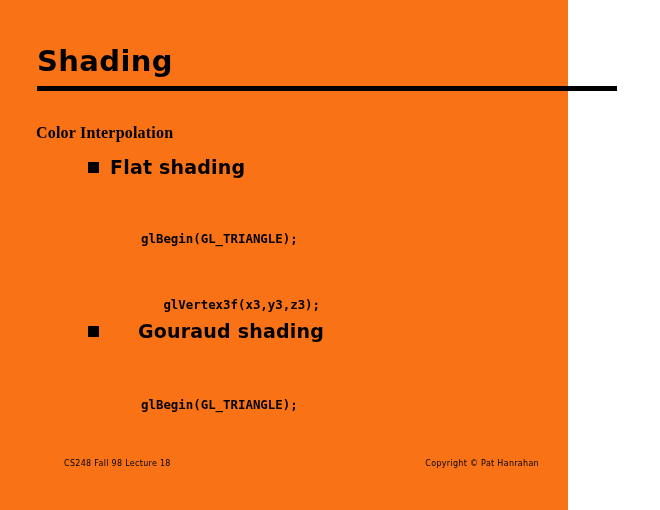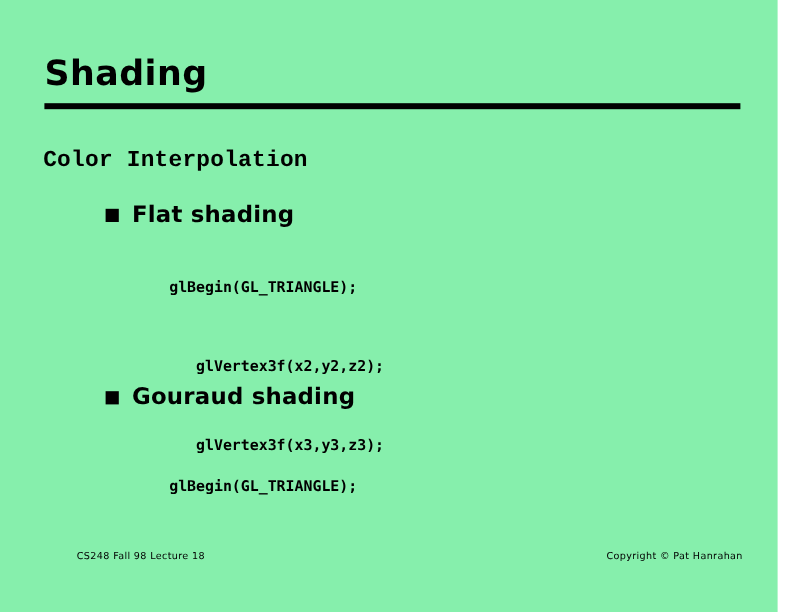--- a/index.html
+++ b/index.html
@@ -13,23 +13,23 @@
     position: relative;
     overflow: hidden;
     font-family: "Liberation Sans", sans-serif;
     color: #000000;
     -webkit-font-smoothing: none;
   }
 
   .slide {
     position: absolute;
     left: 0; top: 0;
-    width: 648px;
+    width: 568px;
     height: 510px;
-    background: #86efac;
+    background: #f97316;
   }
 
   
   .slide-title {
     position: absolute;
     left: 37px;
     top: 44px;
     font-family: "DejaVu Sans", sans-serif;
     font-size: 29px;
     font-weight: bold;
@@ -45,37 +45,37 @@
     width: 580px;
     height: 5px;
     background: #000000;
   }
 
   
   .heading-1 {
     position: absolute;
     left: 36px;
     top: 121px;
-    font-family: Liberation Mono, monospace;
-    font-size: 19px;
+    font-family: Liberation Serif, serif;
+    font-size: 16px;
     font-weight: bold;
     letter-spacing: 0.2px;
     line-height: 24px;
     white-space: nowrap;
   }
 
   
   .bullet-row {
     position: absolute;
     display: flex;
     align-items: center;
     white-space: nowrap;
   }
-  .bullet-row.flat      { left: 88px; top: 168px; justify-content: space-between; }
-  .bullet-row.gouraud   { left: 88px; top: 320px; }
+  .bullet-row.flat      { left: 88px; top: 156px; justify-content: space-between; }
+  .bullet-row.gouraud   { left: 88px; top: 320px; gap: 28px; }
 
   .bullet-marker {
     width: 11px;
     height: 11px;
     background: #000000;
     margin-right: 11px;
     flex: 0 0 auto;
   }
 
   .bullet-label {
@@ -136,21 +136,20 @@
 
   <div class="heading-1">Color Interpolation</div>
 
   <div class="bullet-row flat">
     <span class="bullet-marker"></span>
     <span class="bullet-label">Flat shading</span>
   </div>
 
   <div class="code-block flat-code">
     <span class="code-line">glBegin(GL_TRIANGLE);</span>
-    <span class="code-line">   glVertex3f(x2,y2,z2);</span>
     <span class="code-line">   glVertex3f(x3,y3,z3);</span>
     
   </div>
 
   <div class="bullet-row gouraud">
     <span class="bullet-marker"></span>
     <span class="bullet-label">Gouraud shading</span>
   </div>
 
   <div class="code-block gouraud-code">

